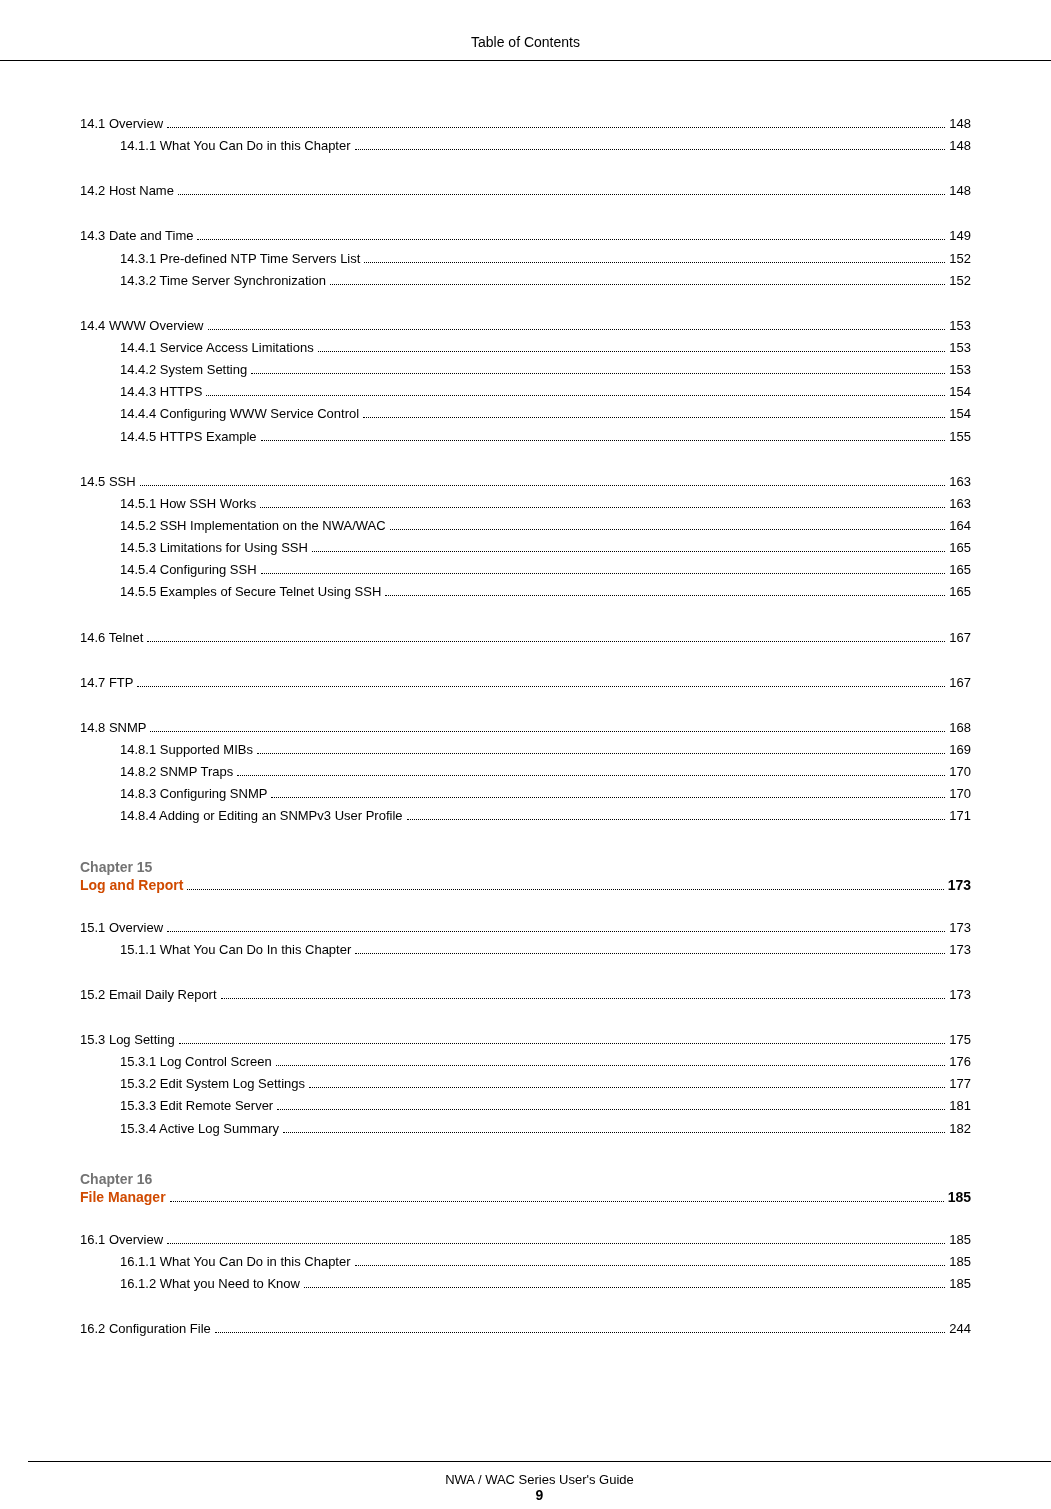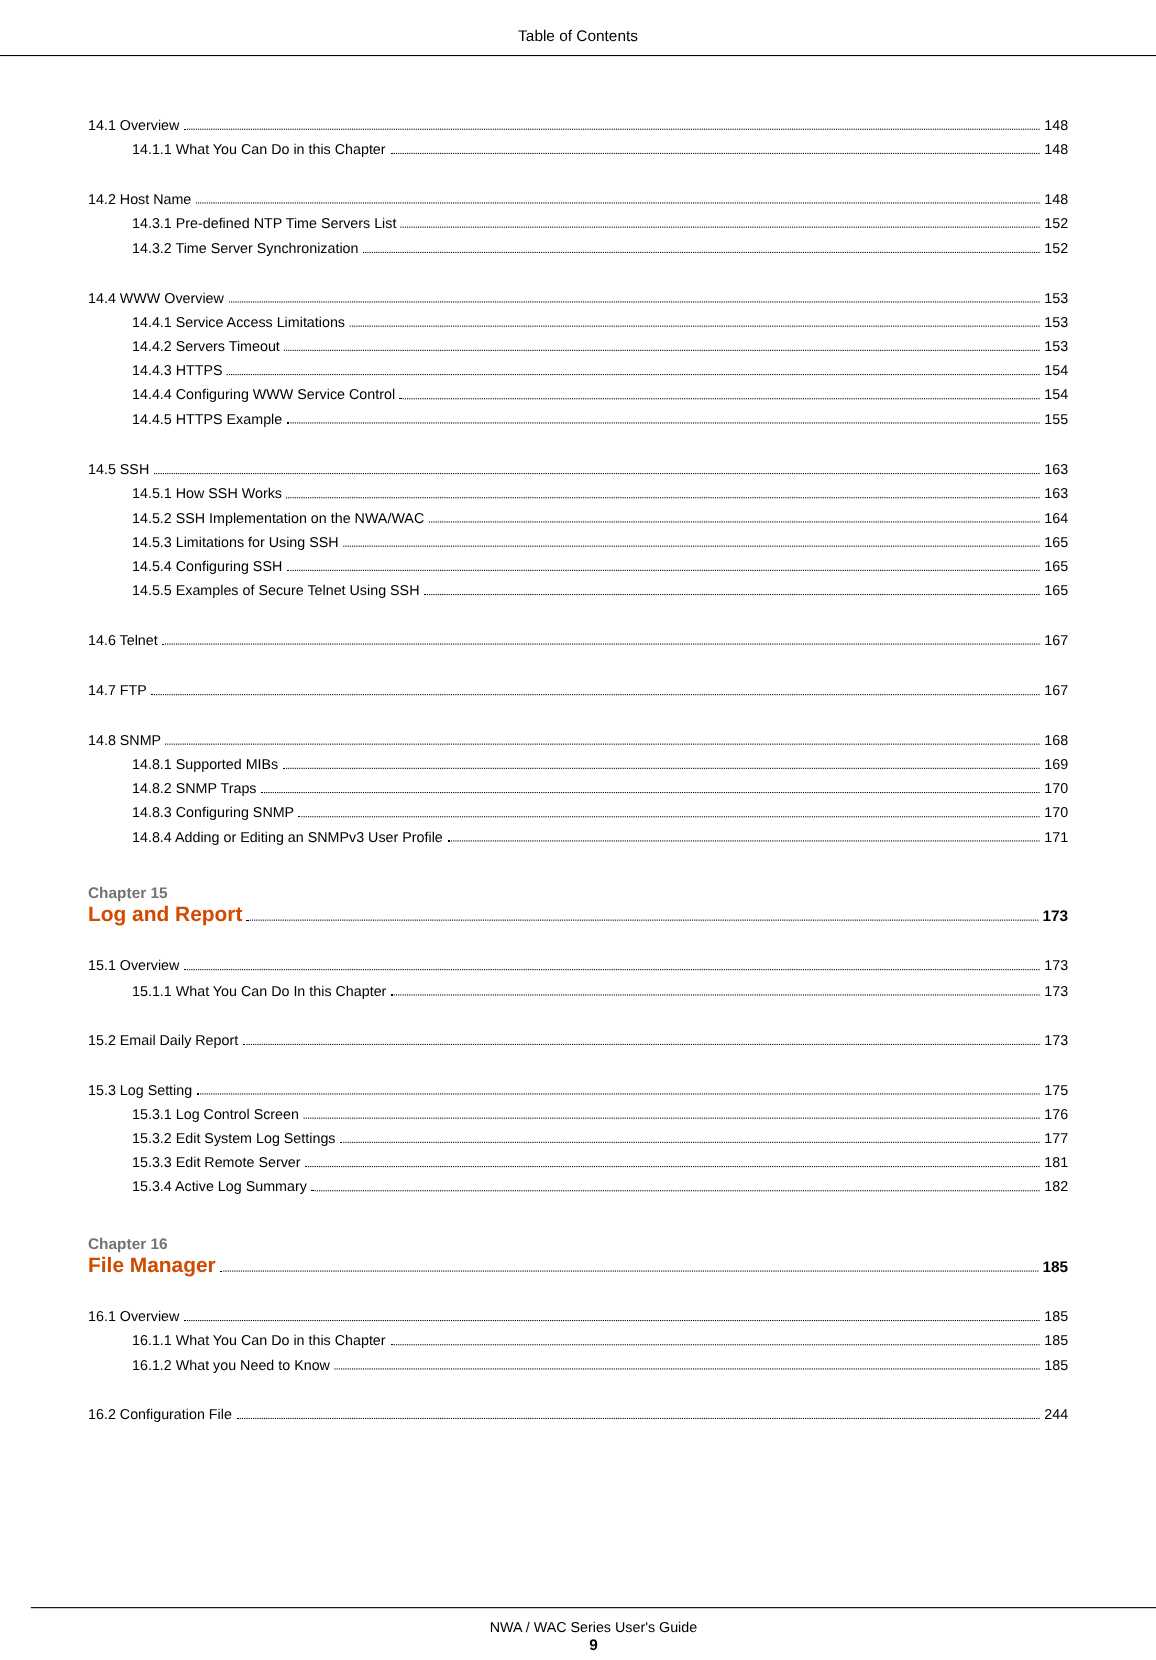--- a/index.html
+++ b/index.html
@@ -8,21 +8,21 @@
       font-size: 13px;
       background: #fff;
       color: #000;
       width: 1051px;
       min-height: 1509px;
       display: flex;
       flex-direction: column;
     }
     .page-header {
       text-align: center;
-      padding: 24px 0 10px 0;
+      padding: 34px 0 10px 0;
       font-size: 14px;
       border-bottom: 1px solid #000;
       font-weight: normal;
     }
     .page-footer {
       text-align: center;
       padding: 10px 0 6px 0;
       font-size: 13px;
       border-top: 1px solid #000;
       margin-top: auto;
@@ -71,21 +71,21 @@
       color: #737373;
       font-family: Arial, Helvetica, sans-serif;
     }
     .chapter-title-line {
       display: flex;
       justify-content: space-between;
       align-items: baseline;
       margin-bottom: 10px;
     }
     .chapter-title-line .ch-title {
-      font-size: 19px;
+      font-size: 14px;
       font-weight: bold;
       color: #d04a00;
       flex: 0 0 auto;
       max-width: 85%;
     }
     .chapter-title-line .dots {
       flex: 1 1 auto;
       border-bottom: 1px dotted #000;
       margin: 0 4px 3px 4px;
       min-width: 10px;
@@ -114,20 +114,25 @@
       <div class="toc-entry indent1">
         <span class="label">14.1.1 What You Can Do in this Chapter</span>
         <span class="dots"></span>
         <span class="pagenum">148</span>
       </div>
       <div class="toc-entry indent0">
         <span class="label">14.2 Host Name</span>
         <span class="dots"></span>
         <span class="pagenum">148</span>
       </div>
+      <div class="toc-entry indent0">
+        <span class="label">14.3 Date and Time</span>
+        <span class="dots"></span>
+        <span class="pagenum">149</span>
+      </div>
       <div class="toc-entry indent1">
         <span class="label">14.3.1 Pre-defined NTP Time Servers List</span>
         <span class="dots"></span>
         <span class="pagenum">152</span>
       </div>
       <div class="toc-entry indent1">
         <span class="label">14.3.2 Time Server Synchronization</span>
         <span class="dots"></span>
         <span class="pagenum">152</span>
       </div>
@@ -135,21 +140,21 @@
         <span class="label">14.4 WWW Overview</span>
         <span class="dots"></span>
         <span class="pagenum">153</span>
       </div>
       <div class="toc-entry indent1">
         <span class="label">14.4.1 Service Access Limitations</span>
         <span class="dots"></span>
         <span class="pagenum">153</span>
       </div>
       <div class="toc-entry indent1">
-        <span class="label">14.4.2 Servers Timeout</span>
+        <span class="label">14.4.2 System Setting</span>
         <span class="dots"></span>
         <span class="pagenum">153</span>
       </div>
       <div class="toc-entry indent1">
         <span class="label">14.4.3 HTTPS</span>
         <span class="dots"></span>
         <span class="pagenum">154</span>
       </div>
       <div class="toc-entry indent1">
         <span class="label">14.4.4 Configuring WWW Service Control</span>

